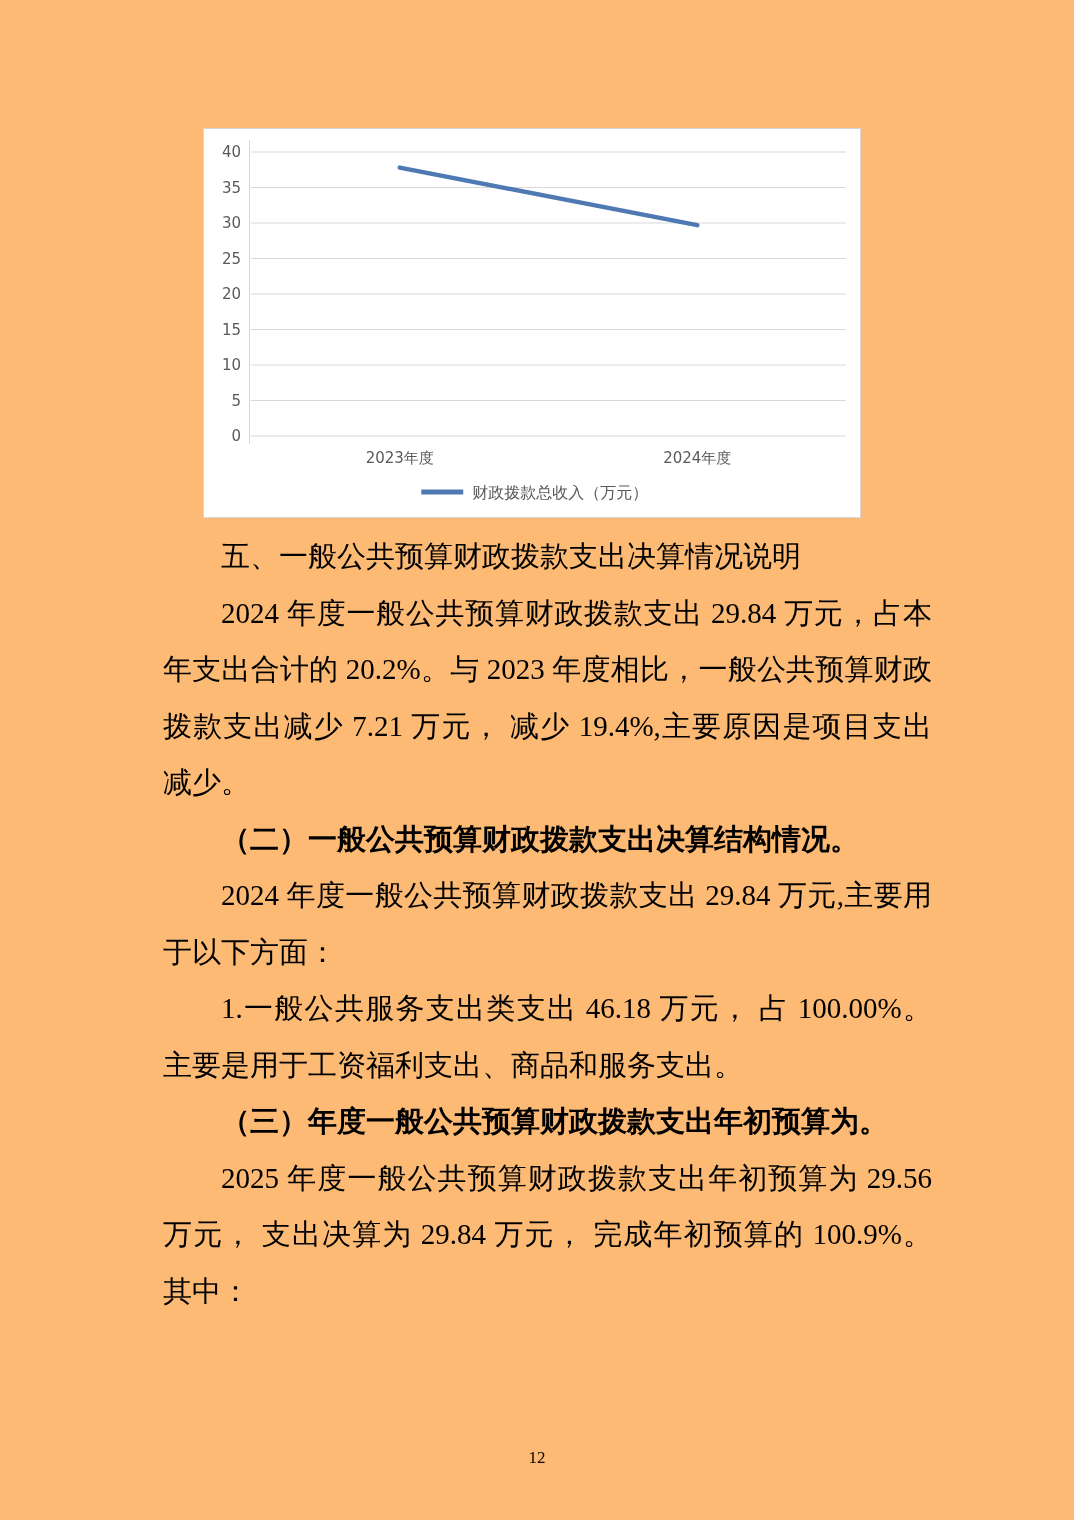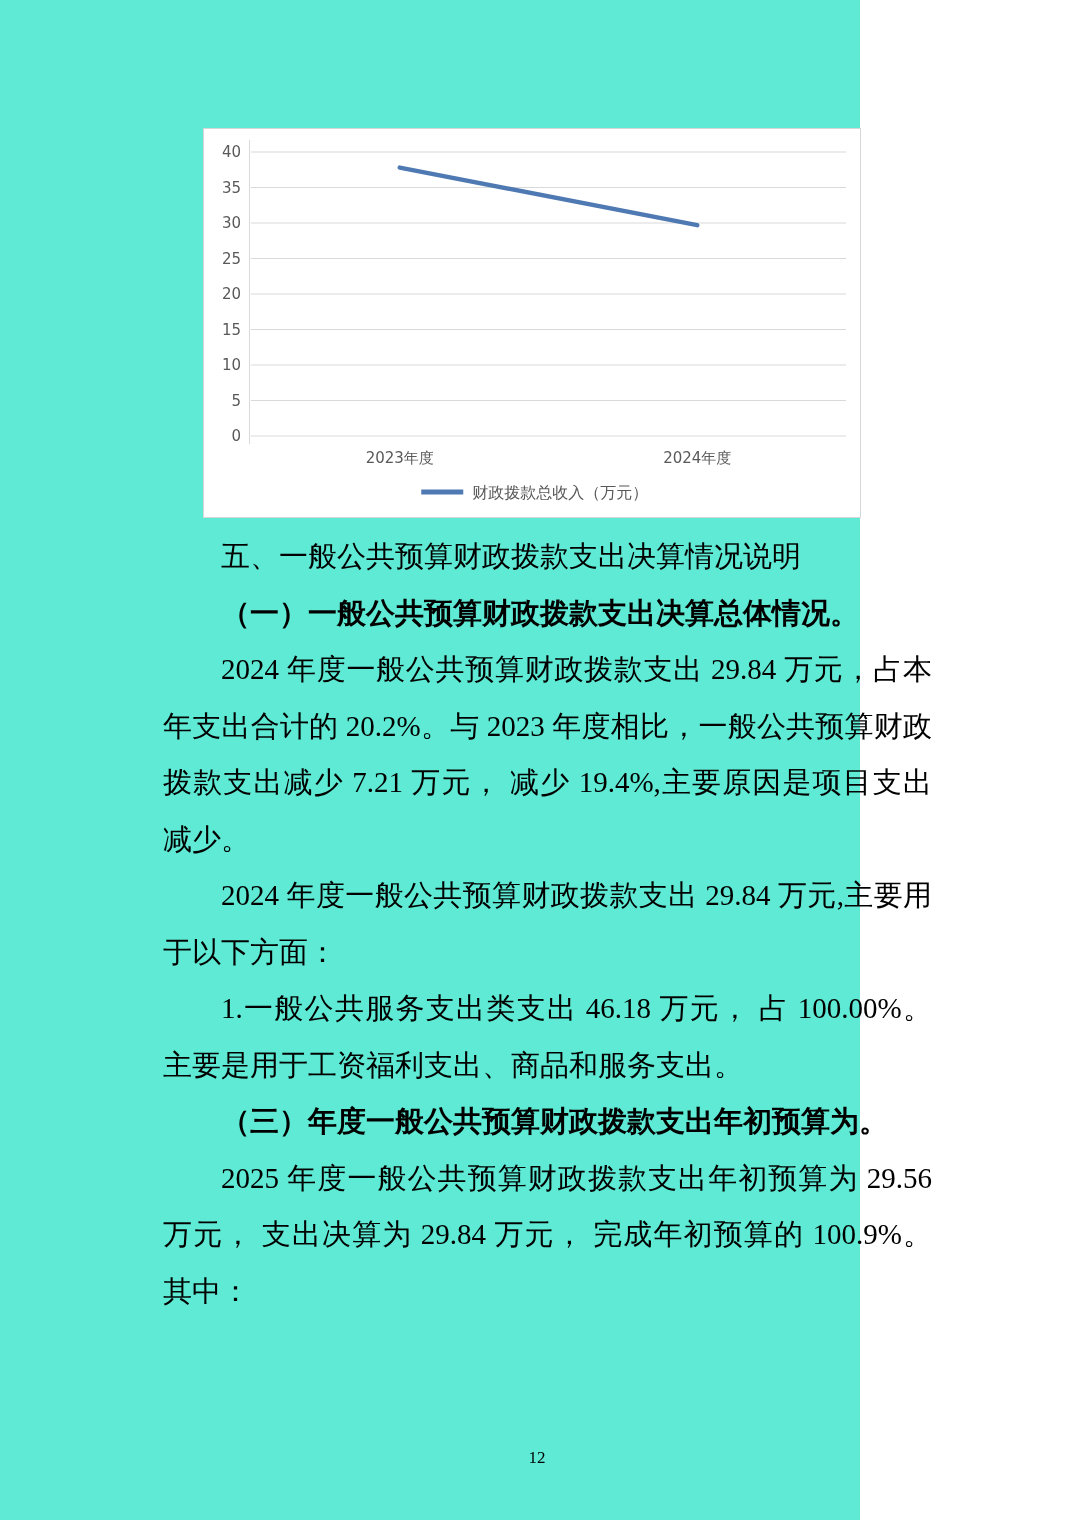--- a/index.html
+++ b/index.html
@@ -3,21 +3,21 @@
 <meta charset="utf-8">
 <style>
   html,body{margin:0;padding:0;}
   body{
     width:1074px;height:1520px;
     background:#ffffff;
     font-family:"Liberation Serif","DejaVu Serif",serif;
     position:relative;
     overflow:hidden;
   }
-  .page{position:absolute;left:0;top:0;width:860px;height:1520px;background:#5eead4;}
+  .page{position:absolute;left:0;top:0;width:1074px;height:1520px;background:#fdba74;}
 
   
   .chart-box{
     position:absolute;left:203px;top:128px;
     width:658px;height:390px;
     border:1px solid #d6d6d6;
     background:#ffffff;
     box-sizing:border-box;
   }
   .chart-box svg{display:block;}
@@ -82,22 +82,22 @@
         <text x="195.75" y="334" text-anchor="middle" fill="#595959" font-size="15" class="chart-text">2023年度</text>
         <text x="493.25" y="334" text-anchor="middle" fill="#595959" font-size="15" class="chart-text">2024年度</text>
         <polyline points="195.75,38.620000000000005 493.25,96.13000000000002" fill="none" stroke="#4e79b2" stroke-width="4.5" stroke-linecap="round"></polyline>
         <line x1="217.25" y1="363" x2="259.25" y2="363" stroke="#4e79b2" stroke-width="5"></line>
         <text x="268.25" y="369" fill="#595959" font-size="16" class="chart-text">财政拨款总收入（万元）</text>
       </svg>
   </div>
 
   <div class="body-text">
     <h2>五、一般公共预算财政拨款支出决算情况说明</h2>
-    <h3>（一）一般公共预算财政拨款支出决算总体情况。</h3>
     <p>2024 年度一般公共预算财政拨款支出 29.84 万元，占本年支出合计的 20.2%。与 2023 年度相比，一般公共预算财政拨款支出减少 7.21 万元， 减少 19.4%,主要原因是项目支出减少。</p>
+    <h3>（二）一般公共预算财政拨款支出决算结构情况。</h3>
     <p>2024 年度一般公共预算财政拨款支出 29.84 万元,主要用于以下方面：</p>
     <p>1.一般公共服务支出类支出 46.18 万元， 占 100.00%。主要是用于工资福利支出、商品和服务支出。</p>
     <h3>（三）年度一般公共预算财政拨款支出年初预算为。</h3>
     <p>2025 年度一般公共预算财政拨款支出年初预算为 29.56 万元， 支出决算为 29.84 万元， 完成年初预算的 100.9%。其中：</p>
   </div>
 
   <div class="page-number">12</div>
 
 </div>
 

